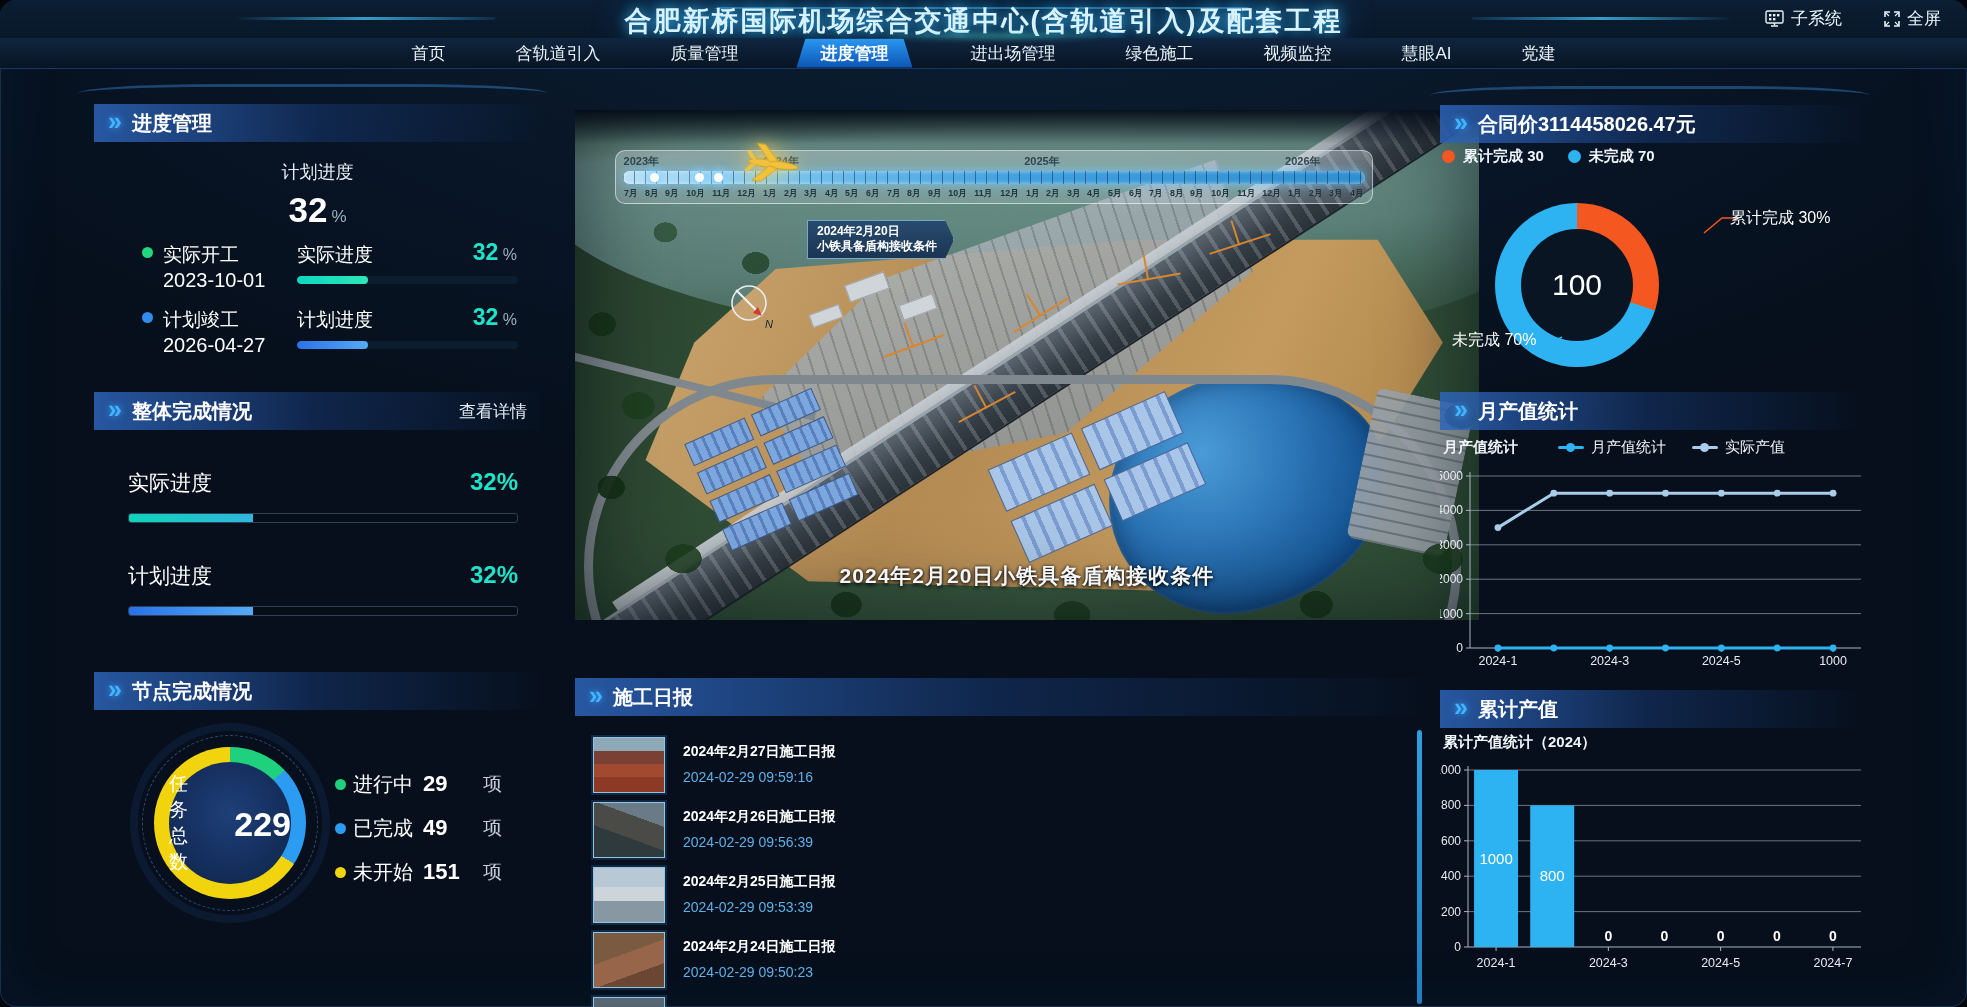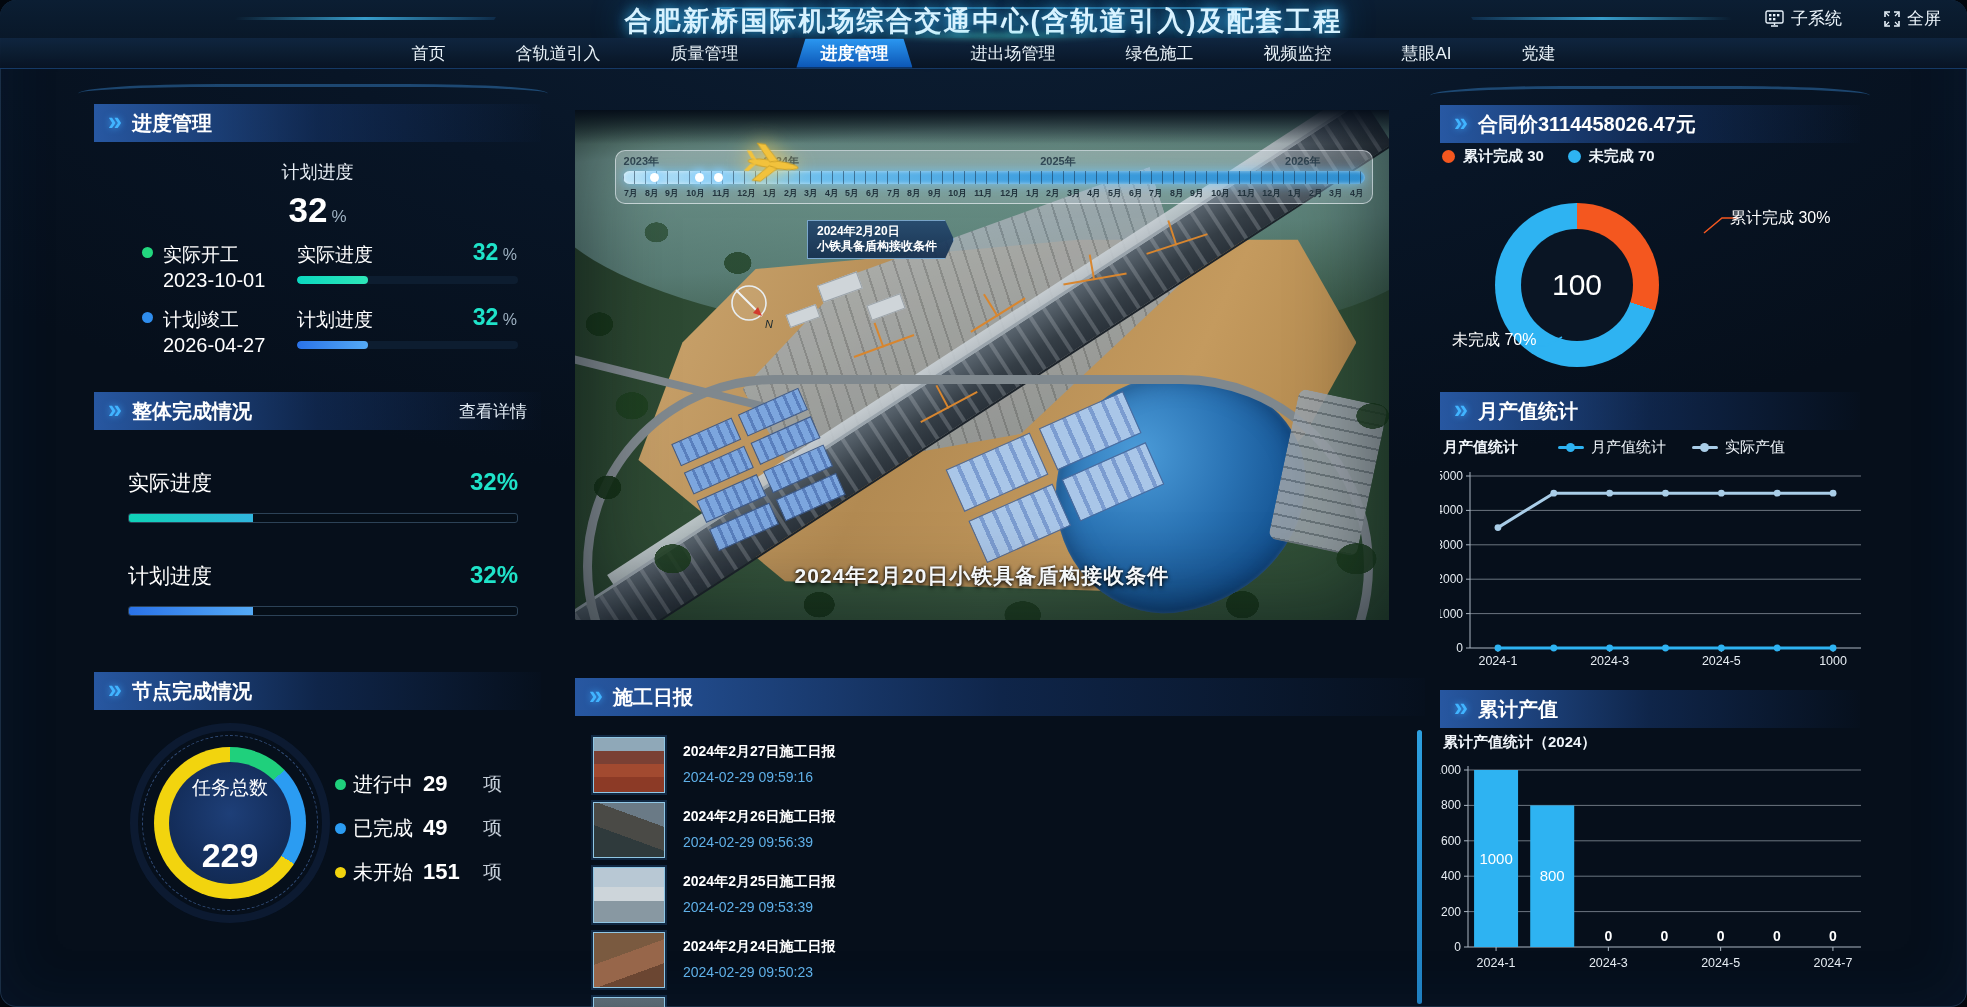--- a/index.html
+++ b/index.html
@@ -72,31 +72,31 @@
   .ov-row:nth-child(1){margin-bottom:38px;}
   .ov-row:nth-child(1) .ov-fill{background:linear-gradient(90deg,#0fd3b8,#31b5de);}
   .ov-row:nth-child(2) .ov-fill{background:linear-gradient(90deg,#2a72e8,#54aaf6);}
   
   #node-donut-wrap{position:absolute;left:154px;top:747px;width:152px;height:152px;}
   .node-outer{position:absolute;inset:-12px;border:1px dashed rgba(100,150,230,.45);border-radius:50%;}
   .node-outer2{position:absolute;inset:-24px;border:8px solid rgba(45,90,170,.16);border-radius:50%;}
   .donut{position:absolute;inset:0;border-radius:50%;}
   .donut::after{content:'';position:absolute;inset:15px;border-radius:50%;
     background:radial-gradient(circle at 50% 42%,#1e3f78,#142e5c 60%,#0f2547);}
-  .donut-center{position:absolute;inset:15px;display:flex;flex-direction:column;align-items:center;justify-content:center;z-index:2;color:#fff;gap:35px;}
+  .donut-center{position:absolute;inset:15px;display:flex;flex-direction:row;align-items:center;justify-content:center;z-index:2;color:#fff;gap:35px;}
   .dc-label{font-size:19px;}
   .dc-value{font-size:34px;font-weight:bold;margin-top:2px;line-height:1;}
   #node-legend{position:absolute;left:335px;top:771px;}
   .nlegend-row{display:flex;align-items:center;margin-bottom:18px;height:26px;}
   .nl-dot{width:11px;height:11px;border-radius:50%;margin-right:7px;flex:0 0 auto;}
   .nl-label{font-size:20px;color:#fff;width:70px;}
   .nl-val{font-size:22px;font-weight:bold;color:#fff;width:60px;}
   .nl-unit{font-size:19px;color:#c3ccd6;}
   
-  #scene{position:absolute;left:575px;top:110px;width:814px;height:510px;overflow:hidden;
+  #scene{position:absolute;left:575px;top:110px;width:904px;height:510px;overflow:hidden;
     background:linear-gradient(100deg,#27402b 0%,#33523a 30%,#3a5a40 55%,#2c4a33 100%);}
   .scene-water{position:absolute;left:-40px;top:-30px;width:112%;height:265px;
     background:linear-gradient(175deg,rgba(150,190,195,0) 0%,rgba(160,205,210,.55) 25%,rgba(140,185,195,.45) 60%,rgba(110,150,160,.2) 85%,transparent 100%);
     border-radius:0 0 40% 55%/0 0 120px 160px;}
   .scene-dark-top{position:absolute;top:0;left:0;right:0;height:34px;background:linear-gradient(180deg,rgba(4,12,24,.95),rgba(4,12,24,0));}
   .pad{position:absolute;left:6%;top:24%;width:90%;height:72%;
     background:linear-gradient(115deg,#c7a069 10%,#b28a52 40%,#c49a5e 70%,#ad8449 95%);
     clip-path:polygon(18% 10%,62% 2%,92% 2%,100% 30%,93% 55%,72% 98%,22% 95%,2% 62%,8% 30%);}
   .platform{position:absolute;left:20%;top:24%;width:56%;height:42%;transform:rotate(-18deg);opacity:.85;
     background:linear-gradient(180deg,#a7b0b6,#8d979e),repeating-linear-gradient(90deg,rgba(60,70,78,.25) 0 2px,transparent 2px 14px);
@@ -376,21 +376,21 @@
     <div class="crane" style="left:42%;top:58%;transform:rotate(-28deg);"></div>
     <div class="crane" style="left:70%;top:26%;transform:rotate(-18deg);"></div>
     <div class="trees"></div>
     <div class="vignette"></div>
     <div class="scene-dark-top"></div>
 
     <div class="timeline">
       <div class="tl-years">
           <span style="left: 1%;">2023年</span>
           <span style="left: 19.5%;">2024年</span>
-          <span style="left: 54%; margin-left: 16px;">2025年</span>
+          <span style="left: 54%;">2025年</span>
           <span style="left: 88.5%;">2026年</span>
         </div>
       <div class="tl-track"></div>
       <div class="tl-dot" style="left:4.5%;"></div>
       <div class="tl-dot" style="left:10.5%;"></div>
       <div class="tl-dot" style="left:13%;"></div>
       <div class="tl-months">
           <span>7月</span>
           <span>8月</span>
           <span>9月</span>

